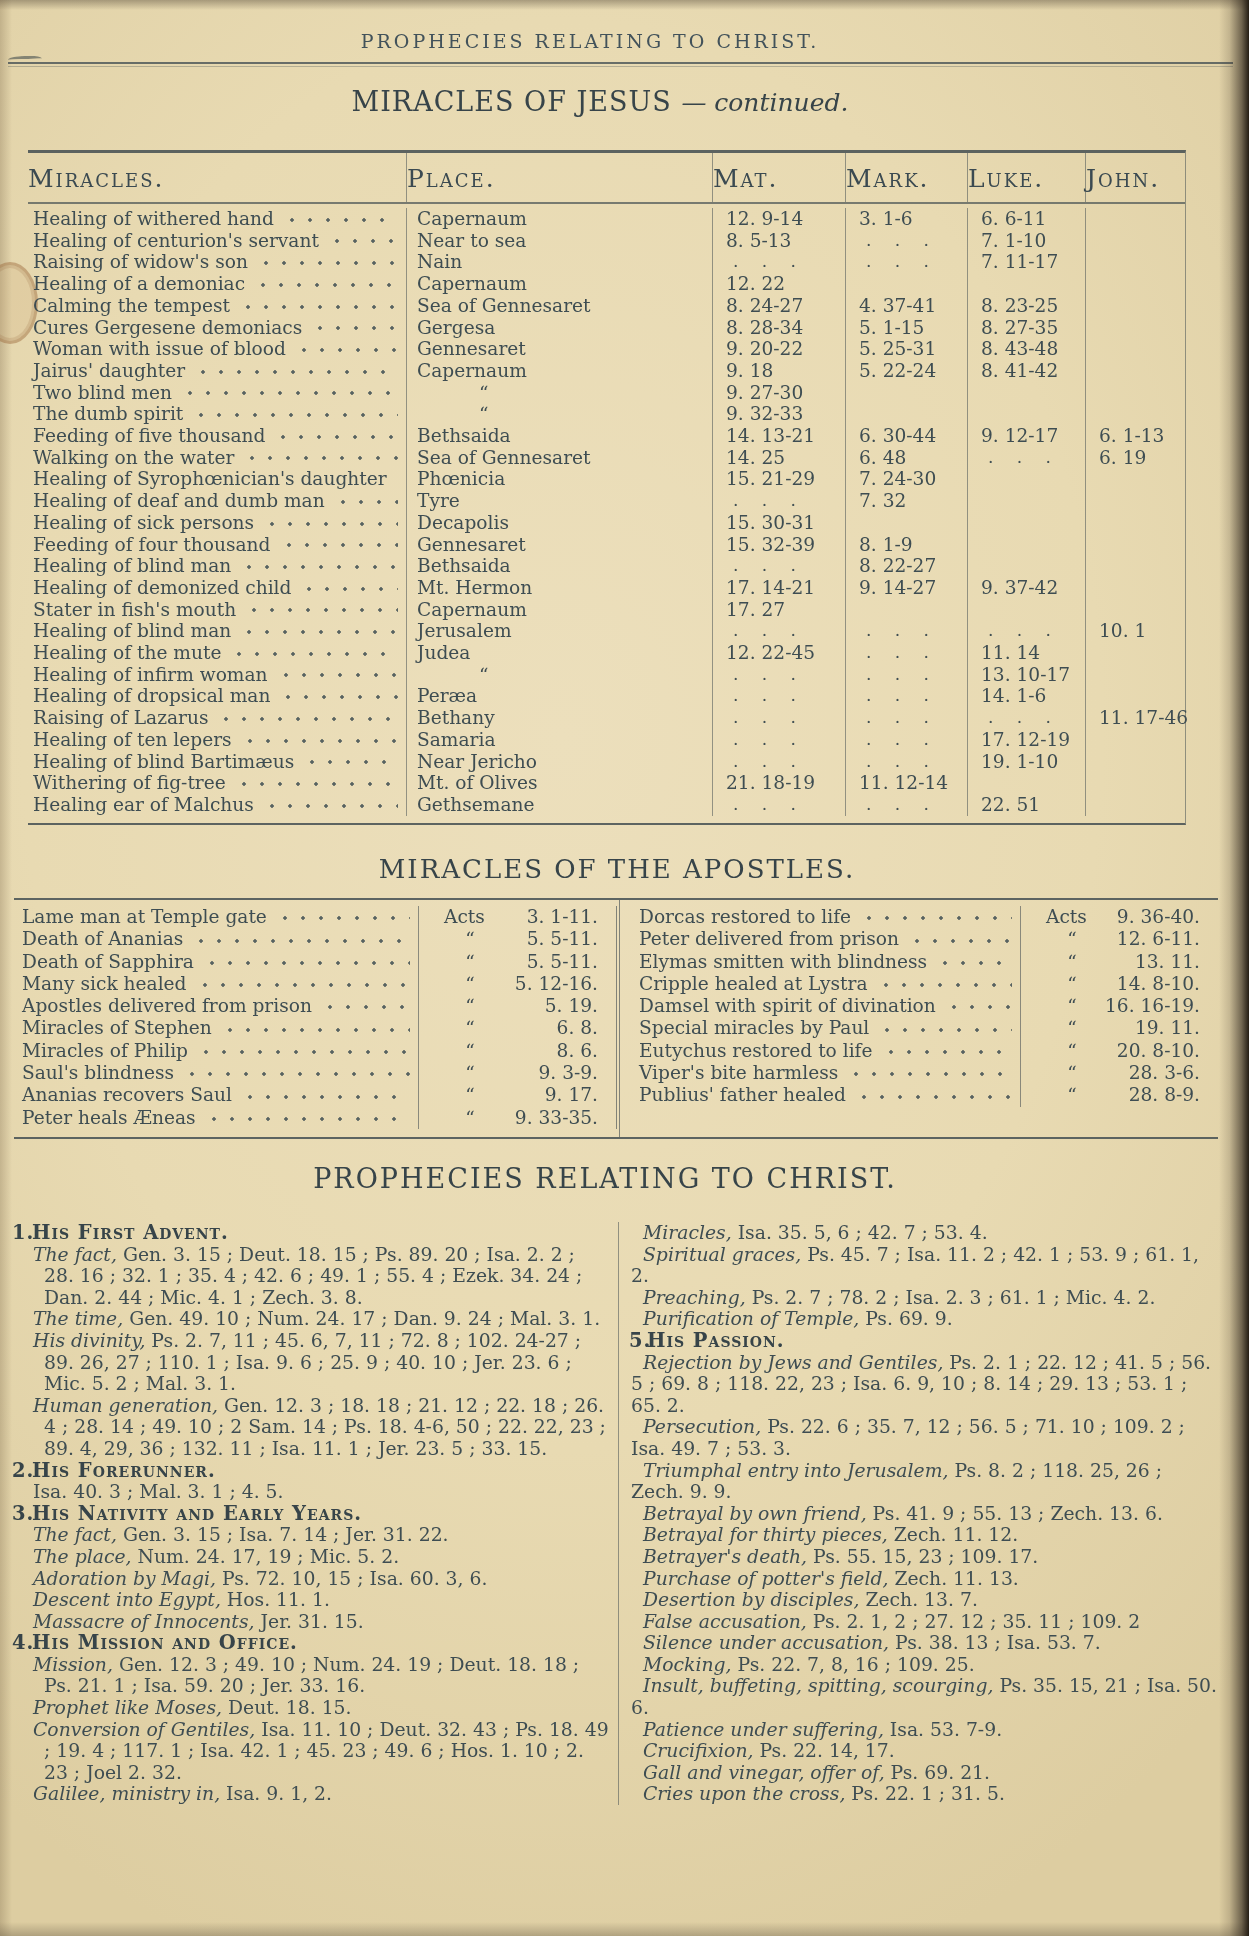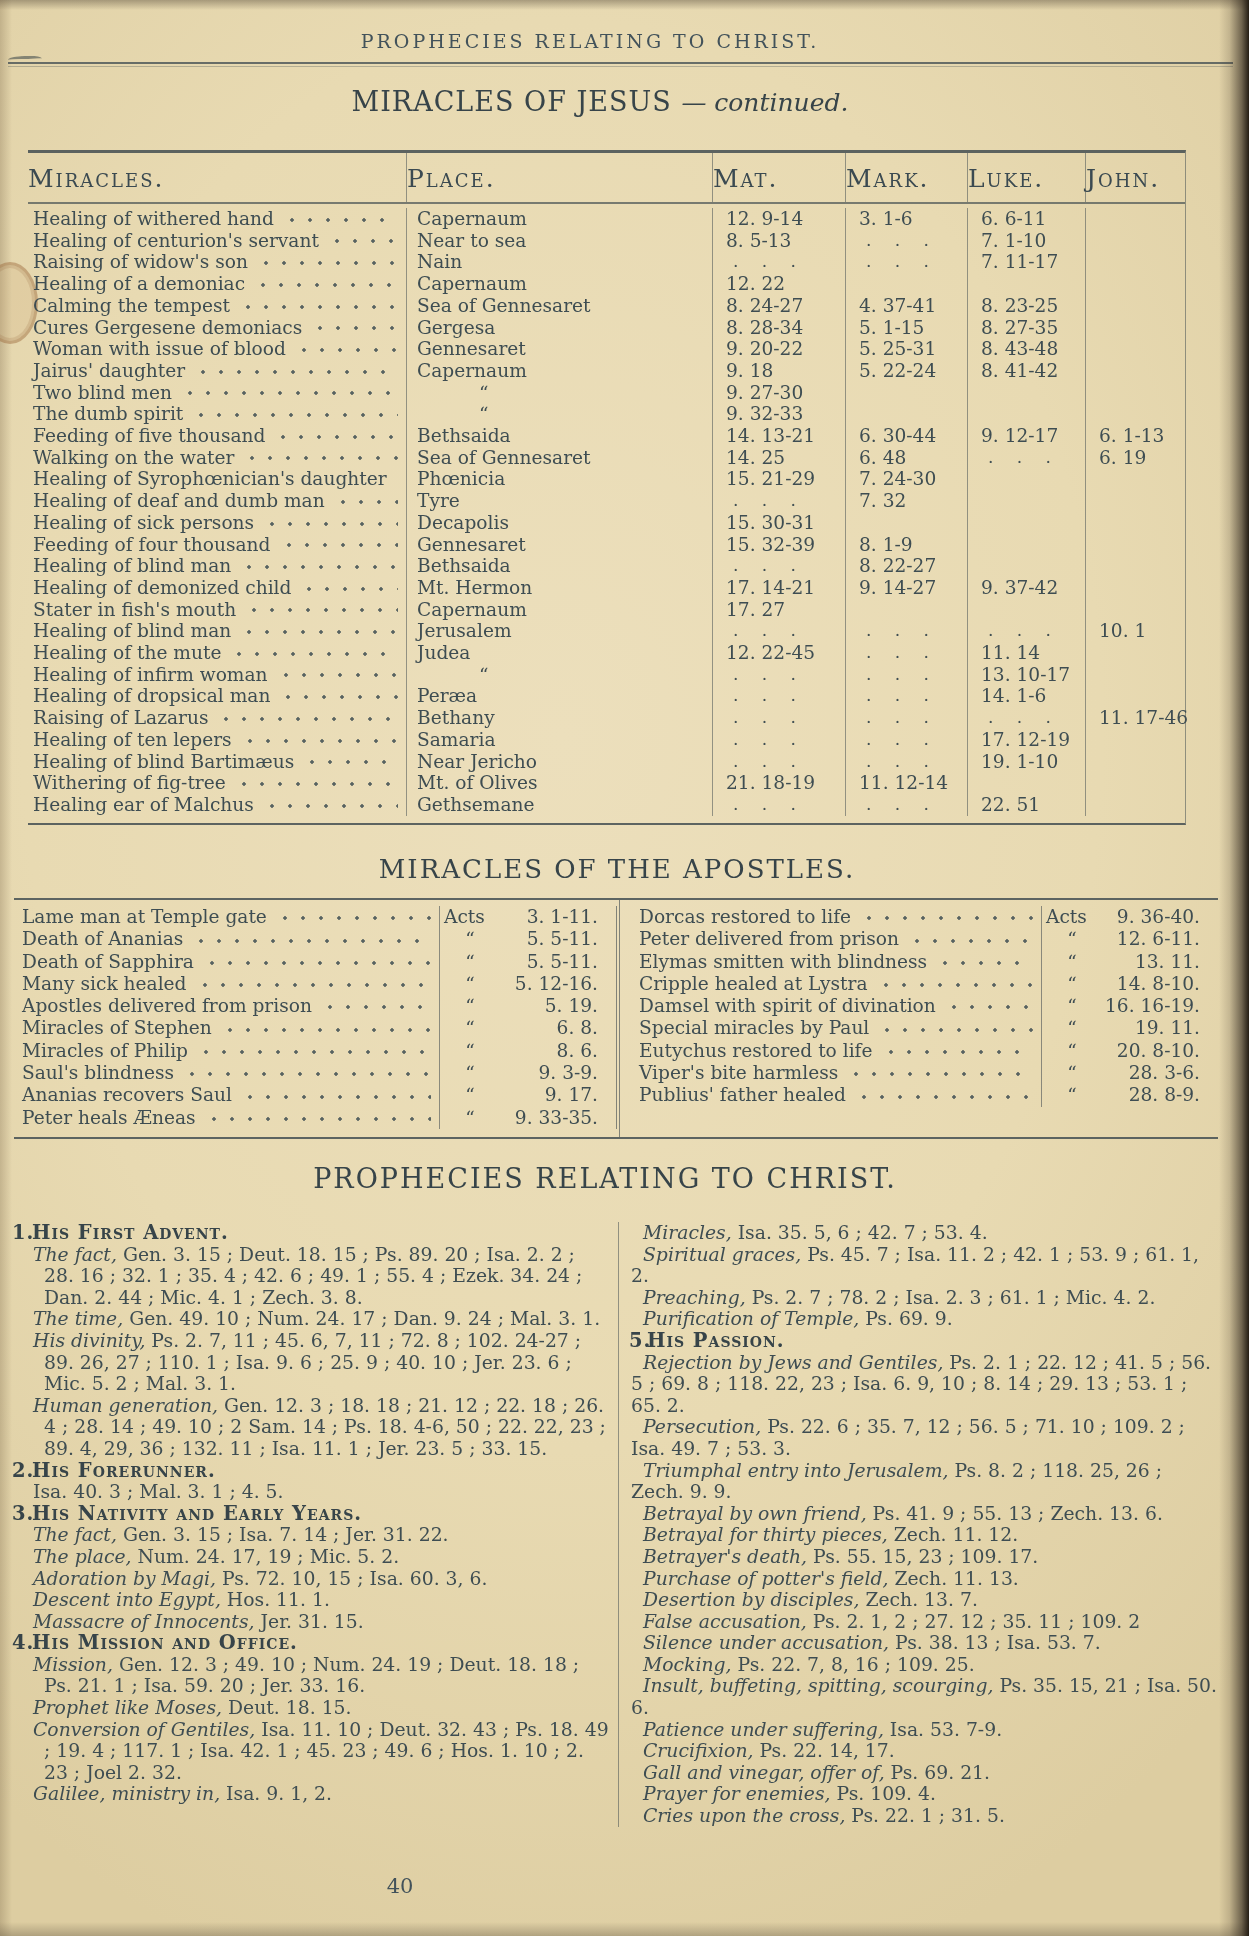--- a/index.html
+++ b/index.html
@@ -60,21 +60,21 @@
   #a-table { position:absolute; left:14px; top:898px; width:1204px; display:flex;
     border-top:2.5px solid rgba(58,70,76,.80);
     border-bottom:2px solid rgba(58,70,76,.80);
     padding:6px 0 8px; }
   .ahalf { width:50%; box-sizing:border-box; }
   .ahalf.right { border-left:1px solid rgba(58,70,76,.60); position:relative; padding-left:14px; }
   .ahalf.right::before { content:""; position:absolute; left:2px; top:-6px; bottom:-8px;
     border-left:1px solid rgba(58,70,76,.60); }
   .arow { display:flex; line-height:22.3px; font-size:18.6px; }
   .adesc { flex:1; display:flex; overflow:hidden; padding-left:8px; }
-  .aref-group { display:flex; border-left:1px solid rgba(58,70,76,.55); padding-left:4px; width:172px; }
+  .aref-group { display:flex; border-left:1px solid rgba(58,70,76,.55); padding-left:25px; width:172px; }
   .abook { width:54px; }
   .abook.adit { text-align:center; letter-spacing:2px; }
   .aref { width:100px; text-align:right; padding-right:8px; white-space:nowrap; }
 
   
   .ptitle { position:absolute; top:1163px; left:0; width:1210px; text-align:center;
     font-size:27px; letter-spacing:2px; color:#374449; }
   #p-cols { position:absolute; left:10px; top:1222px; width:1208px; display:flex; }
   .pcol { font-size:18.8px; line-height:21.6px; }
   .pcol.left { width:600px; box-sizing:border-box; }
@@ -751,21 +751,19 @@
         <p class="entry"><em class="plead">Betrayer's death,</em> <span class="ptext">Ps. 55. 15, 23 ; 109. 17.</span></p>
         <p class="entry"><em class="plead">Purchase of potter's field,</em> <span class="ptext">Zech. 11. 13.</span></p>
         <p class="entry"><em class="plead">Desertion by disciples,</em> <span class="ptext">Zech. 13. 7.</span></p>
         <p class="entry"><em class="plead">False accusation,</em> <span class="ptext">Ps. 2. 1, 2 ; 27. 12 ; 35. 11 ; 109. 2</span></p>
         <p class="entry"><em class="plead">Silence under accusation,</em> <span class="ptext">Ps. 38. 13 ; Isa. 53. 7.</span></p>
         <p class="entry"><em class="plead">Mocking,</em> <span class="ptext">Ps. 22. 7, 8, 16 ; 109. 25.</span></p>
         <p class="entry"><em class="plead">Insult, buffeting, spitting, scourging,</em> <span class="ptext">Ps. 35. 15, 21 ; Isa. 50. 6.</span></p>
         <p class="entry"><em class="plead">Patience under suffering,</em> <span class="ptext">Isa. 53. 7-9.</span></p>
         <p class="entry"><em class="plead">Crucifixion,</em> <span class="ptext">Ps. 22. 14, 17.</span></p>
         <p class="entry"><em class="plead">Gall and vinegar, offer of,</em> <span class="ptext">Ps. 69. 21.</span></p>
-        <p class="entry"><em class="plead">Prayer for enemies,</em> <span class="ptext">Ps. 109. 4.</span></p>
         <p class="entry"><em class="plead">Cries upon the cross,</em> <span class="ptext">Ps. 22. 1 ; 31. 5.</span></p>
       </div>
   </div>
 
-  <div class="page-number">40</div>
 
   <div class="edge-right"></div>
 </div>
 
 </body></html>

